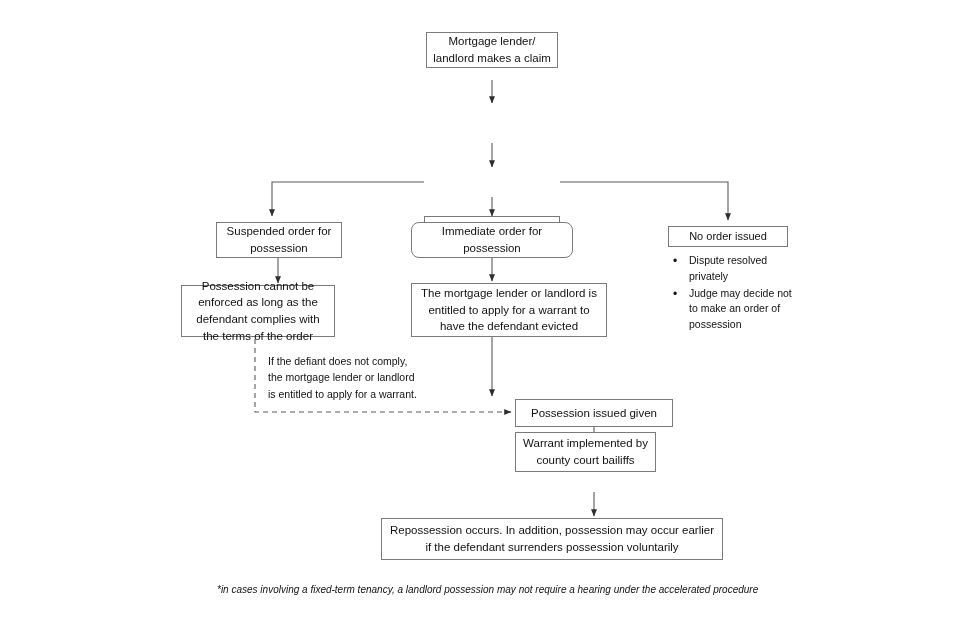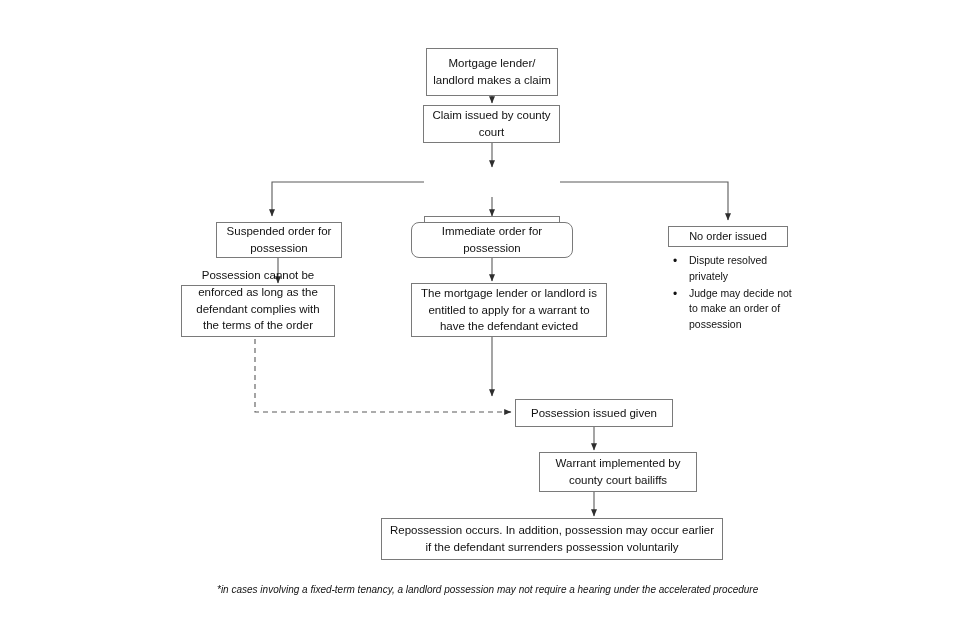--- a/index.html
+++ b/index.html
@@ -125,27 +125,24 @@
       <line x1="492" y1="337" x2="492" y2="396" marker-end="url(#arrow)"></line>
 
       <line x1="594" y1="427" x2="594" y2="450" marker-end="url(#arrow)"></line>
 
       <line x1="594" y1="492" x2="594" y2="516" marker-end="url(#arrow)"></line>
     </g>
 
     <path d="M255,339 L255,412 L511,412" stroke="#5a5a5a" stroke-width="1.1" fill="none" stroke-dasharray="5,4" marker-end="url(#arrow-dash)"></path>
   </svg>
 
-  <div class="node" style="left:426px; top:48px; width:132px; height:48px;">
+  <div class="node" style="left:426px; top:32px; width:132px; height:36px;">
     <span>Mortgage lender/ landlord makes a claim</span>
   </div>
 
-  <div class="node" style="left:423px; top:105px; width:137px; height:38px;">
-    <span>Claim issued by county court</span>
-  </div>
 
   <div class="node" style="left:424px; top:168px; width:136px; height:29px;margin-top:48px;">
     <span>Hearing*</span>
   </div>
 
   <div class="node" style="left:216px; top:222px; width:126px; height:36px;justify-content:center;">
     <span>Suspended order for possession</span>
   </div>
 
   <div class="node" style="left:411px; top:222px; width:162px; height:36px;border-radius:8px;">
@@ -156,34 +153,39 @@
     <span>No order issued</span>
   </div>
 
   <div class="bullets" style="left:672px; top:253px; width:130px;">
     <ul>
       <li>Dispute resolved privately</li>
       <li>Judge may decide not to make an order of possession</li>
     </ul>
   </div>
 
-  <div class="node" style="left:181px; top:285px; width:154px; height:52px;align-items:flex-end;">
+  <div class="node" style="left:181px; top:285px; width:154px; height:52px;">
     <span>Possession cannot be enforced as long as the defendant complies with the terms of the order</span>
   </div>
 
   <div class="node" style="left:411px; top:283px; width:196px; height:54px;">
     <span>The mortgage lender or landlord is entitled to apply for a warrant to have the defendant evicted</span>
   </div>
 
+  <div class="annotation" style="left:268px; top:353px;">
+    <span>If the defiant does not comply,</span>
+    <span>the mortgage lender or landlord</span>
+    <span>is entitled to apply for a warrant.</span>
+  </div>
 
   <div class="node" style="left:515px; top:399px; width:158px; height:28px;">
     <span>Possession issued given</span>
   </div>
 
-  <div class="node" style="left:515px; top:452px; width:158px; height:40px;margin-left:24px;">
+  <div class="node" style="left:515px; top:432px; width:141px; height:40px;">
     <span>Warrant implemented by county court bailiffs</span>
   </div>
 
   <div class="node" style="left:381px; top:518px; width:342px; height:42px;">
     <span>Repossession occurs. In addition, possession may occur earlier if the defendant surrenders possession voluntarily</span>
   </div>
 
   <div class="footnote" style="left:217px; top:583px;">
     <span>*in cases involving a fixed-term tenancy, a landlord possession may not require a hearing under the accelerated procedure</span>
   </div>

